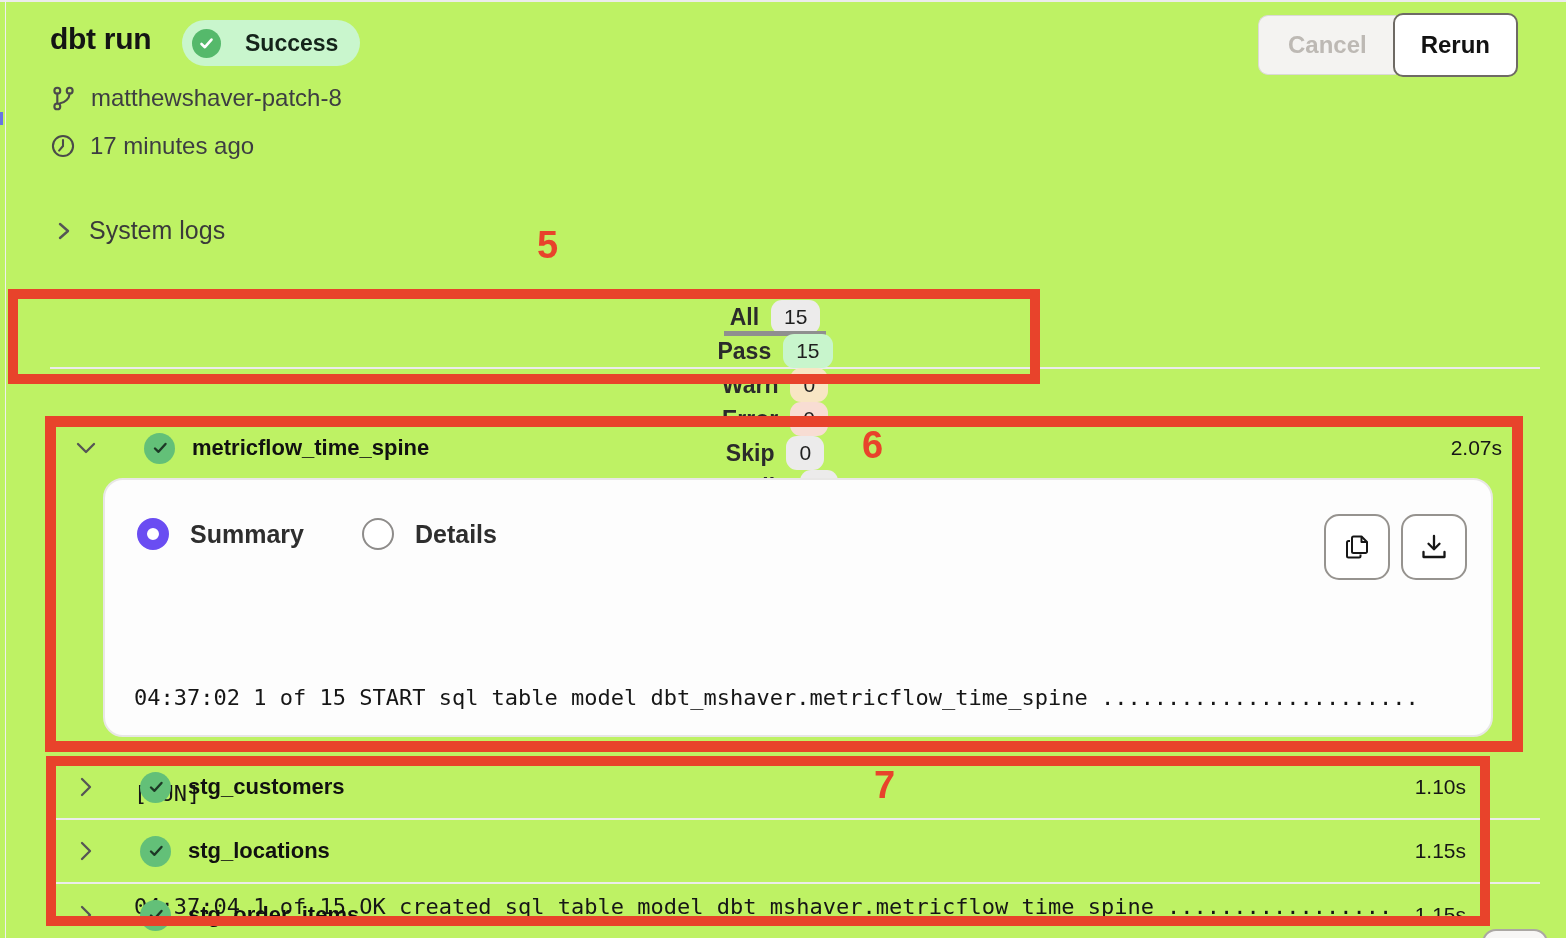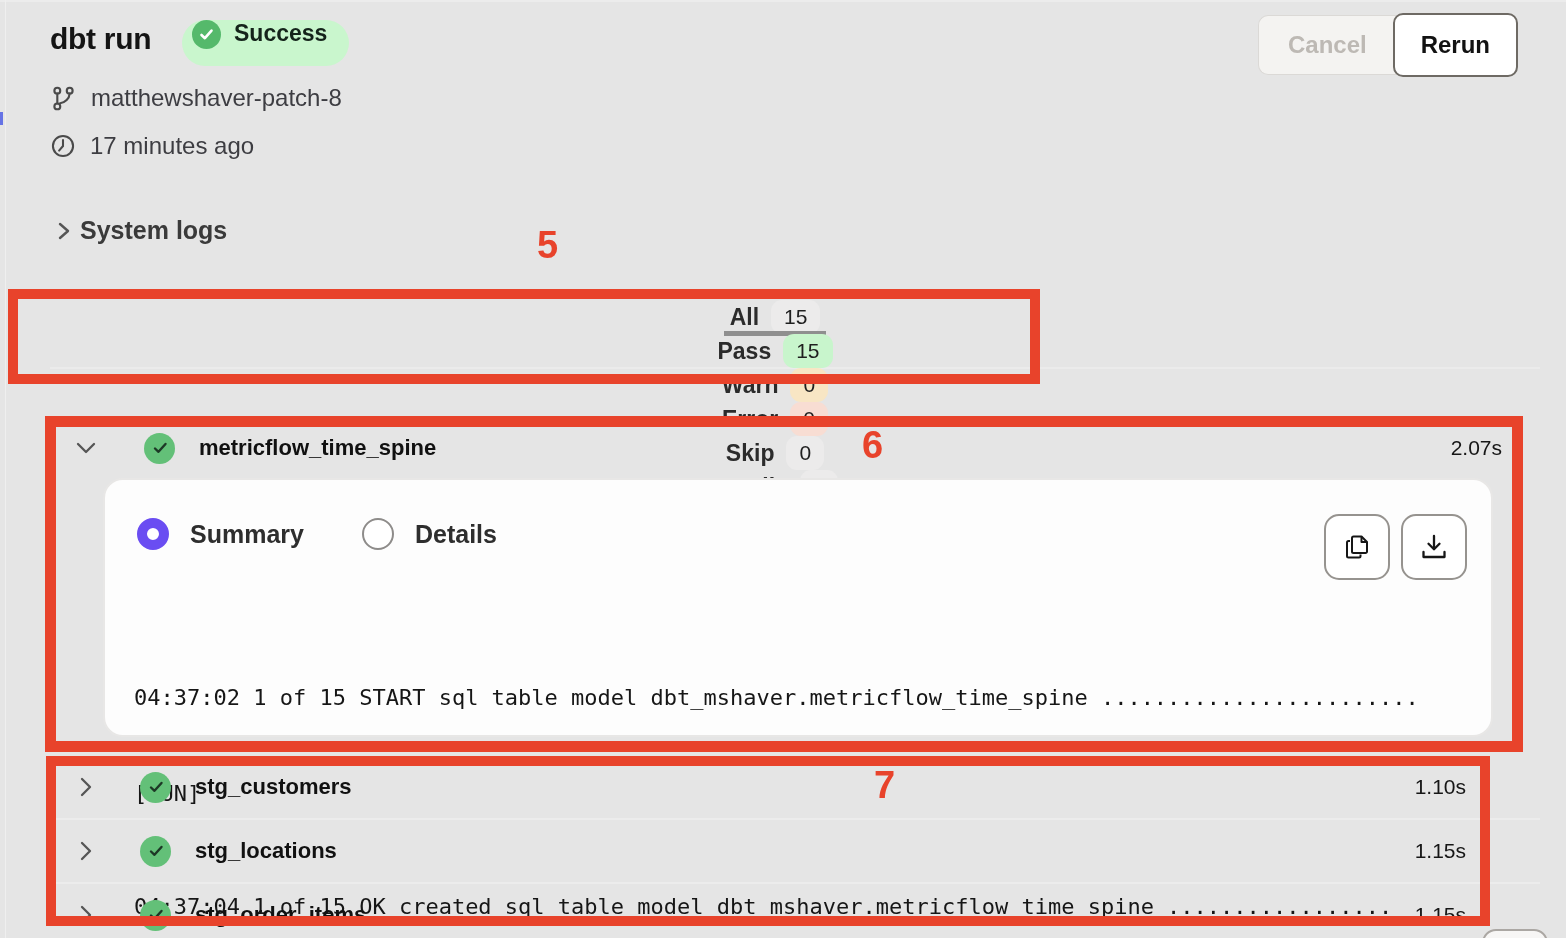--- a/index.html
+++ b/index.html
@@ -1,56 +1,56 @@
 <!DOCTYPE html>
 <html><head>
 <meta charset="utf-8">
 <style>
   * { margin:0; padding:0; box-sizing:border-box; }
   html,body { background:#fff; }
   body { font-family:"Liberation Sans", sans-serif; color:#1a1a1a; }
-  .page { position:relative; width:1566px; height:938px; background:#e5e5e5; overflow:hidden; }
+  .page { position:relative; width:1566px; height:938px; background:#bef264; overflow:hidden; }
 
   
   .top-border { position:absolute; left:0; top:0; width:1566px; height:2px; background:#ececec; }
   .left-border { position:absolute; left:5px; top:0; width:1px; height:938px; background:#efefef; }
   .blue-tick { position:absolute; left:0; top:112px; width:3px; height:13px; background:#6673e5; }
 
   
   .title { position:absolute; left:50px; top:22px; font-size:30px; font-weight:700; letter-spacing:-0.3px; color:#141414; }
-  .badge { position:absolute; left:182px; top:20px; height:46px; border-radius:23px; background:#c9f6cd; display:flex; align-items:flex-start; gap:13px; padding:0 22px 0 10px; }
+  .badge { position:absolute; left:182px; top:20px; height:46px; border-radius:23px; background:#c9f6cd; display:flex; align-items:center; gap:24px; padding:0 22px 0 10px; }
   .badge-circle { width:29px; height:29px; border-radius:50%; background:#55b96b; display:flex; align-items:center; justify-content:center; }
   .badge-label { font-size:23px; font-weight:600; color:#14231a; }
 
   .btn-group { position:absolute; top:13px; right:48px; display:flex; align-items:center; }
   .btn { font-family:"Liberation Sans", sans-serif; font-size:24px; font-weight:600; cursor:pointer;margin-left:32px; }
   .btn-cancel { height:60px; padding:0 29px; background:#f4f3f1; border:1px solid #dbd9d6; border-right:none; border-radius:10px 0 0 10px; color:#bdb9b4; }
   .btn-rerun { height:64px; padding:0 26px; background:#ffffff; border:2px solid #6e6a64; border-radius:10px; margin-left:-3px; color:#121212; }
 
   .meta-row { position:absolute; left:50px; display:flex; align-items:center; gap:14px; font-size:24px; color:#3d3d42; }
   .meta-branch { top:84px; }
   .meta-time { top:132px; }
 
-  .system-logs { position:absolute; left:56px; top:216px; display:flex; align-items:center; gap:8px; font-size:25px; font-weight:700; color:#3a3a3a; cursor:pointer; }
+  .system-logs { position:absolute; left:56px; top:216px; display:flex; align-items:center; gap:17px; font-size:25px; font-weight:400; color:#3a3a3a; cursor:pointer; }
 
   
   .tabs { position:absolute; left:50px; top:300px; width:1490px; height:69px; display:flex; align-items:center; padding-left:16px; border-bottom:2px solid #ebebeb;flex-direction:column; }
   .tab { position:relative; display:flex; align-items:center; gap:12px; height:100%; margin-right:56px; cursor:pointer; }
   .tab-label { font-size:23px; font-weight:600; color:#2b2b2b; }
   .pill { font-size:21px; font-weight:400; color:#1f1f1f; padding:5px 13px; border-radius:11px; background:#ecebeb; }
   .pill.green { background:#c8f5cc; }
   .pill.orange { background:#f8e6c4; }
   .pill.red { background:#f8ddd3; }
   .tab.active::after { content:""; position:absolute; left:-6px; right:-6px; bottom:-2px; height:5px; background:#8f8f8f; }
 
   
   .model-header { position:absolute; left:60px; top:428px; width:1450px; height:40px; display:flex; align-items:center; }
   .model-header .chev { margin-left:14px; }
   .status-circle { width:31px; height:31px; border-radius:50%; background:#63c078; display:flex; align-items:center; justify-content:center; margin-left:46px; }
-  .model-name { font-size:22px; font-weight:700; color:#111; margin-left:24px; }
+  .model-name { font-size:22px; font-weight:700; color:#111; margin-left:17px; }
   .duration { margin-left:auto; font-size:21px; color:#161616; }
   .model-header .duration { padding-right:8px; }
 
   .log-card { position:absolute; left:103px; top:478px; width:1390px; height:259px; background:#fdfdfd; border:2px solid #e8e7e6; border-radius:20px; }
   .radio-row { position:absolute; left:32px; top:38px; display:flex; align-items:center; }
   .radio-option { display:flex; align-items:center; cursor:pointer; }
   .radio-option + .radio-option { margin-left:58px; }
   .radio { width:32px; height:32px; border-radius:50%; background:#fff; }
   .radio.on { border:10px solid #6a4df2; }
   .radio.off { border:2.5px solid #8e8c8a; }

